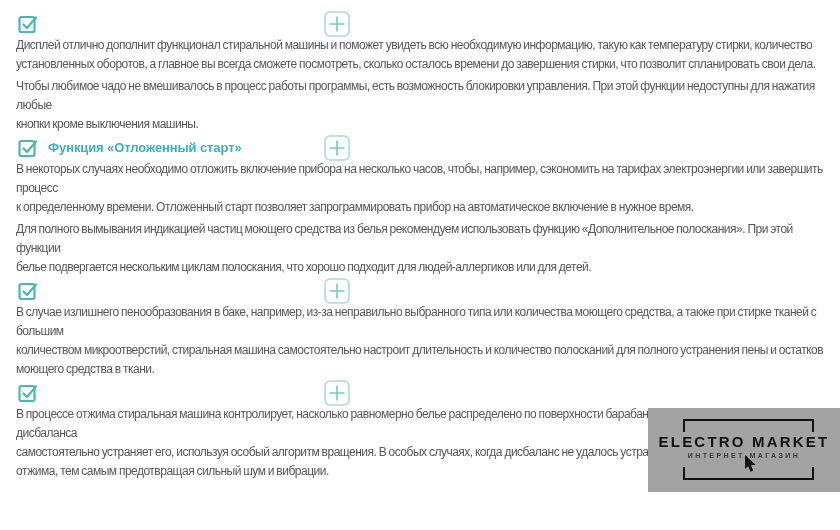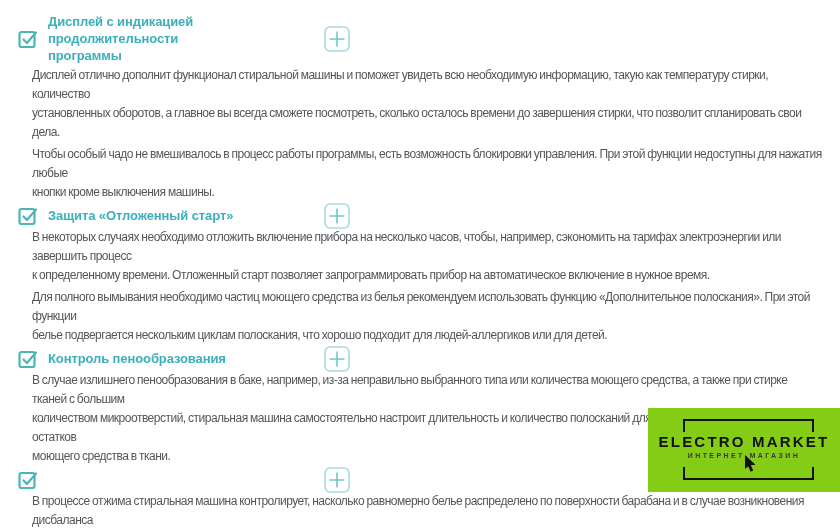--- a/index.html
+++ b/index.html
@@ -37,36 +37,36 @@
     top: 50%;
     transform: translateY(-50%);
     width: 26px; height: 26px;
     padding: 0; margin: 0;
     background: transparent;
     border: none;
     cursor: pointer;
     display: block;
   }
   .section p {
-    margin: 0 0 3px 16px;
+    margin: 0 0 3px 0;
     font-size: 12px;
     line-height: 19px;
     letter-spacing: -0.5px;
     word-spacing: -0.5px;
     color: #55565a;
     white-space: pre-line;
     overflow: hidden;
   }
 
   
   .watermark {
     position: absolute;
     left: 648px; top: 408px;
     width: 192px; height: 84px;
-    background: #84cc16;
+    background: #a3a3a3;
     z-index: 5;
   }
   .bracket-top {
     position: absolute;
     left: 35px; top: 11px;
     width: 127px; height: 11px;
     border: 2.5px solid #111;
     border-bottom: none;
   }
   .bracket-bottom {
@@ -105,64 +105,61 @@
 <body>
 
 <div class="page">
 
   <div class="section">
     <div class="head">
       <svg class="check-icon" width="21" height="21" viewBox="0 0 21 21">
           <rect x="1.5" y="4" width="15" height="15" rx="2" fill="none" stroke="#4cb5b5" stroke-width="2.2"></rect>
           <path d="M5.5 11.5 l3.4 3.5 L18 4.5" fill="none" stroke="#4cb5b5" stroke-width="2.2" stroke-linecap="round" stroke-linejoin="round"></path>
         </svg>
-      <div class="title">Дисплей с индикацией продолжительности
-программы</div>
       <button class="plus-btn"><svg width="26" height="26" viewBox="0 0 26 26">
             <rect x="1" y="1" width="24" height="24" rx="5" fill="none" stroke="#a7dcdb" stroke-width="1.6"></rect>
             <path d="M13 5.5 V20.5 M5.5 13 H20.5" fill="none" stroke="#74c8ca" stroke-width="1.6"></path>
           </svg></button>
     </div>
     <p>Дисплей отлично дополнит функционал стиральной машины и поможет увидеть всю необходимую информацию, такую как температуру стирки, количество
 установленных оборотов, а главное вы всегда сможете посмотреть, сколько осталось времени до завершения стирки, что позволит спланировать свои дела.</p>
   </div>
 
   <div class="section">
-    <p>Чтобы особый чадо не вмешивалось в процесс работы программы, есть возможность блокировки управления. При этой функции недоступны для нажатия любые
+    <p>Чтобы любимое чадо не вмешивалось в процесс работы программы, есть возможность блокировки управления. При этой функции недоступны для нажатия любые
 кнопки кроме выключения машины.</p>
   </div>
 
   <div class="section">
     <div class="head">
       <svg class="check-icon" width="21" height="21" viewBox="0 0 21 21">
           <rect x="1.5" y="4" width="15" height="15" rx="2" fill="none" stroke="#4cb5b5" stroke-width="2.2"></rect>
           <path d="M5.5 11.5 l3.4 3.5 L18 4.5" fill="none" stroke="#4cb5b5" stroke-width="2.2" stroke-linecap="round" stroke-linejoin="round"></path>
         </svg>
-      <div class="title">Защита «Отложенный старт»</div>
+      <div class="title">Функция «Отложенный старт»</div>
       <button class="plus-btn"><svg width="26" height="26" viewBox="0 0 26 26">
             <rect x="1" y="1" width="24" height="24" rx="5" fill="none" stroke="#a7dcdb" stroke-width="1.6"></rect>
             <path d="M13 5.5 V20.5 M5.5 13 H20.5" fill="none" stroke="#74c8ca" stroke-width="1.6"></path>
           </svg></button>
     </div>
     <p>В некоторых случаях необходимо отложить включение прибора на несколько часов, чтобы, например, сэкономить на тарифах электроэнергии или завершить процесс
 к определенному времени. Отложенный старт позволяет запрограммировать прибор на автоматическое включение в нужное время.</p>
   </div>
 
   <div class="section">
-    <p>Для полного вымывания необходимо частиц моющего средства из белья рекомендуем использовать функцию «Дополнительное полоскания». При этой функции
+    <p>Для полного вымывания индикацией частиц моющего средства из белья рекомендуем использовать функцию «Дополнительное полоскания». При этой функции
 белье подвергается нескольким циклам полоскания, что хорошо подходит для людей-аллергиков или для детей.</p>
   </div>
 
   <div class="section">
     <div class="head">
       <svg class="check-icon" width="21" height="21" viewBox="0 0 21 21">
           <rect x="1.5" y="4" width="15" height="15" rx="2" fill="none" stroke="#4cb5b5" stroke-width="2.2"></rect>
           <path d="M5.5 11.5 l3.4 3.5 L18 4.5" fill="none" stroke="#4cb5b5" stroke-width="2.2" stroke-linecap="round" stroke-linejoin="round"></path>
         </svg>
-      <div class="title">Контроль пенообразования</div>
       <button class="plus-btn"><svg width="26" height="26" viewBox="0 0 26 26">
             <rect x="1" y="1" width="24" height="24" rx="5" fill="none" stroke="#a7dcdb" stroke-width="1.6"></rect>
             <path d="M13 5.5 V20.5 M5.5 13 H20.5" fill="none" stroke="#74c8ca" stroke-width="1.6"></path>
           </svg></button>
     </div>
     <p>В случае излишнего пенообразования в баке, например, из-за неправильно выбранного типа или количества моющего средства, а также при стирке тканей с большим
 количеством микроотверстий, стиральная машина самостоятельно настроит длительность и количество полосканий для полного устранения пены и остатков
 моющего средства в ткани.</p>
   </div>
 

